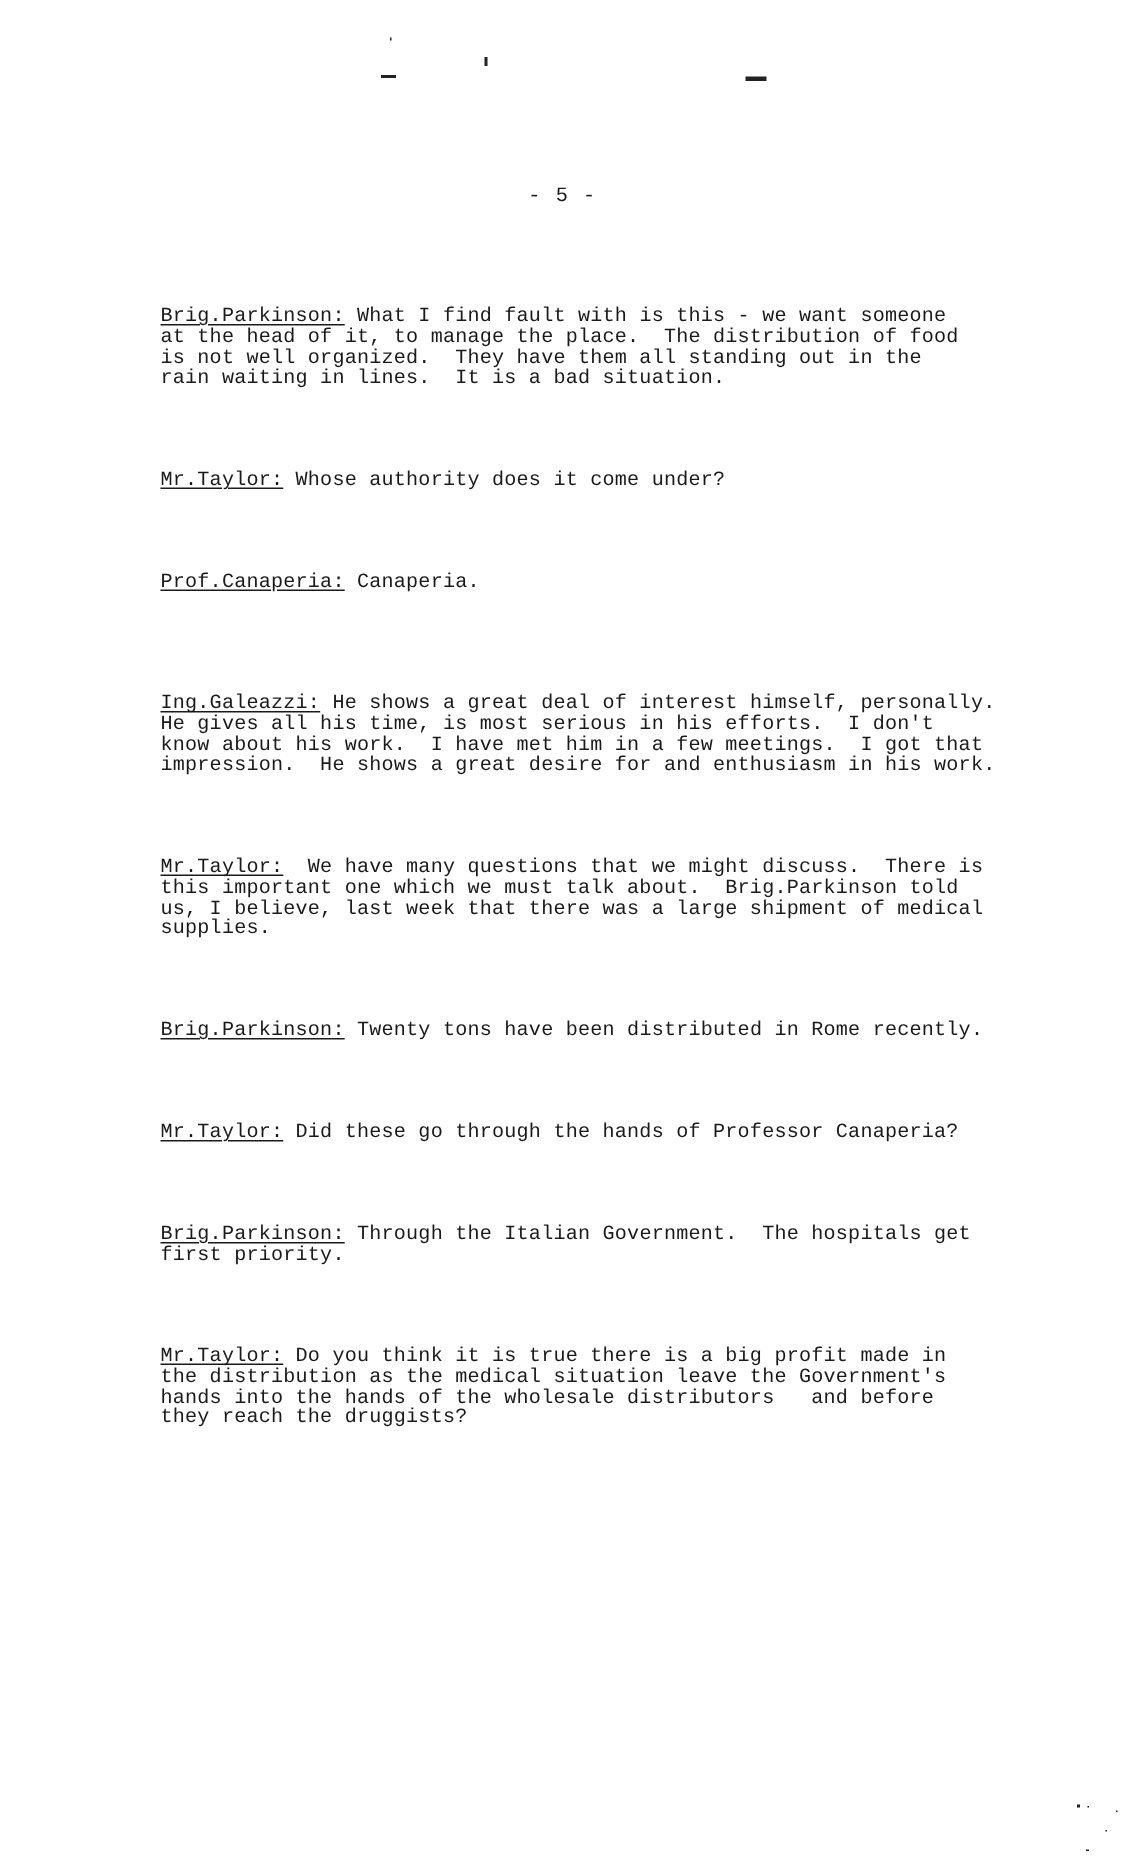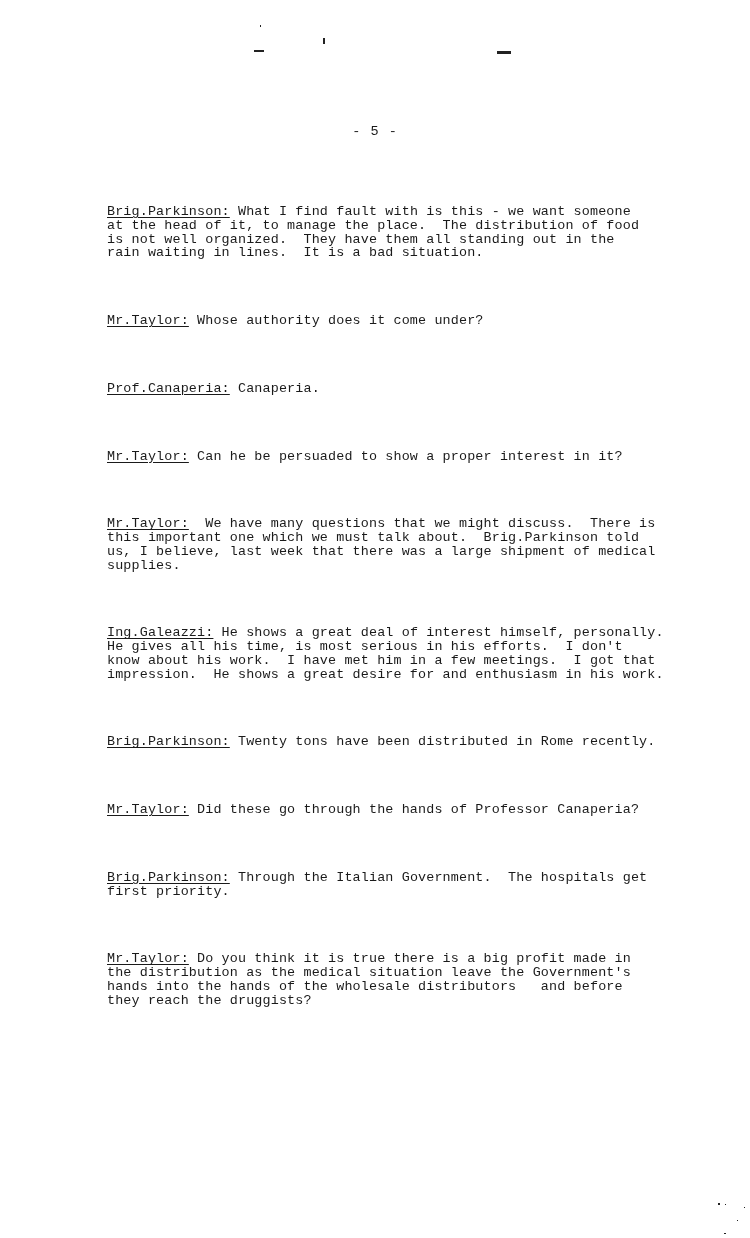--- a/index.html
+++ b/index.html
@@ -75,31 +75,30 @@
 
     <p class="para"><span class="speaker">Brig.Parkinson:</span><span> What I find fault with is this - we want someone</span>
 <span>at the head of it, to manage the place.  The distribution of food</span>
 <span>is not well organized.  They have them all standing out in the</span>
 <span>rain waiting in lines.  It is a bad situation.</span></p>
 
     <p class="para"><span class="speaker">Mr.Taylor:</span><span> Whose authority does it come under?</span></p>
 
     <p class="para"><span class="speaker">Prof.Canaperia:</span><span> Canaperia.</span></p>
 
-    <p class="para"><span class="speaker">Mr.Taylor:</span><span> Can he be persuaded to show a proper interest in it?</span></p>
+
+    <p class="para"><span class="speaker">Ing.Galeazzi:</span><span> He shows a great deal of interest himself, personally.</span>
+<span>He gives all his time, is most serious in his efforts.  I don't</span>
+<span>know about his work.  I have met him in a few meetings.  I got that</span>
+<span>impression.  He shows a great desire for and enthusiasm in his work.</span></p>
 
     <p class="para"><span class="speaker">Mr.Taylor:</span><span>  We have many questions that we might discuss.  There is</span>
 <span>this important one which we must talk about.  Brig.Parkinson told</span>
 <span>us, I believe, last week that there was a large shipment of medical</span>
 <span>supplies.</span></p>
-
-    <p class="para"><span class="speaker">Ing.Galeazzi:</span><span> He shows a great deal of interest himself, personally.</span>
-<span>He gives all his time, is most serious in his efforts.  I don't</span>
-<span>know about his work.  I have met him in a few meetings.  I got that</span>
-<span>impression.  He shows a great desire for and enthusiasm in his work.</span></p>
 
     <p class="para"><span class="speaker">Brig.Parkinson:</span><span> Twenty tons have been distributed in Rome recently.</span></p>
 
     <p class="para"><span class="speaker">Mr.Taylor:</span><span> Did these go through the hands of Professor Canaperia?</span></p>
 
     <p class="para"><span class="speaker">Brig.Parkinson:</span><span> Through the Italian Government.  The hospitals get</span>
 <span>first priority.</span></p>
 
     <p class="para"><span class="speaker">Mr.Taylor:</span><span> Do you think it is true there is a big profit made in</span>
 <span>the distribution as the medical situation leave the Government's</span>

